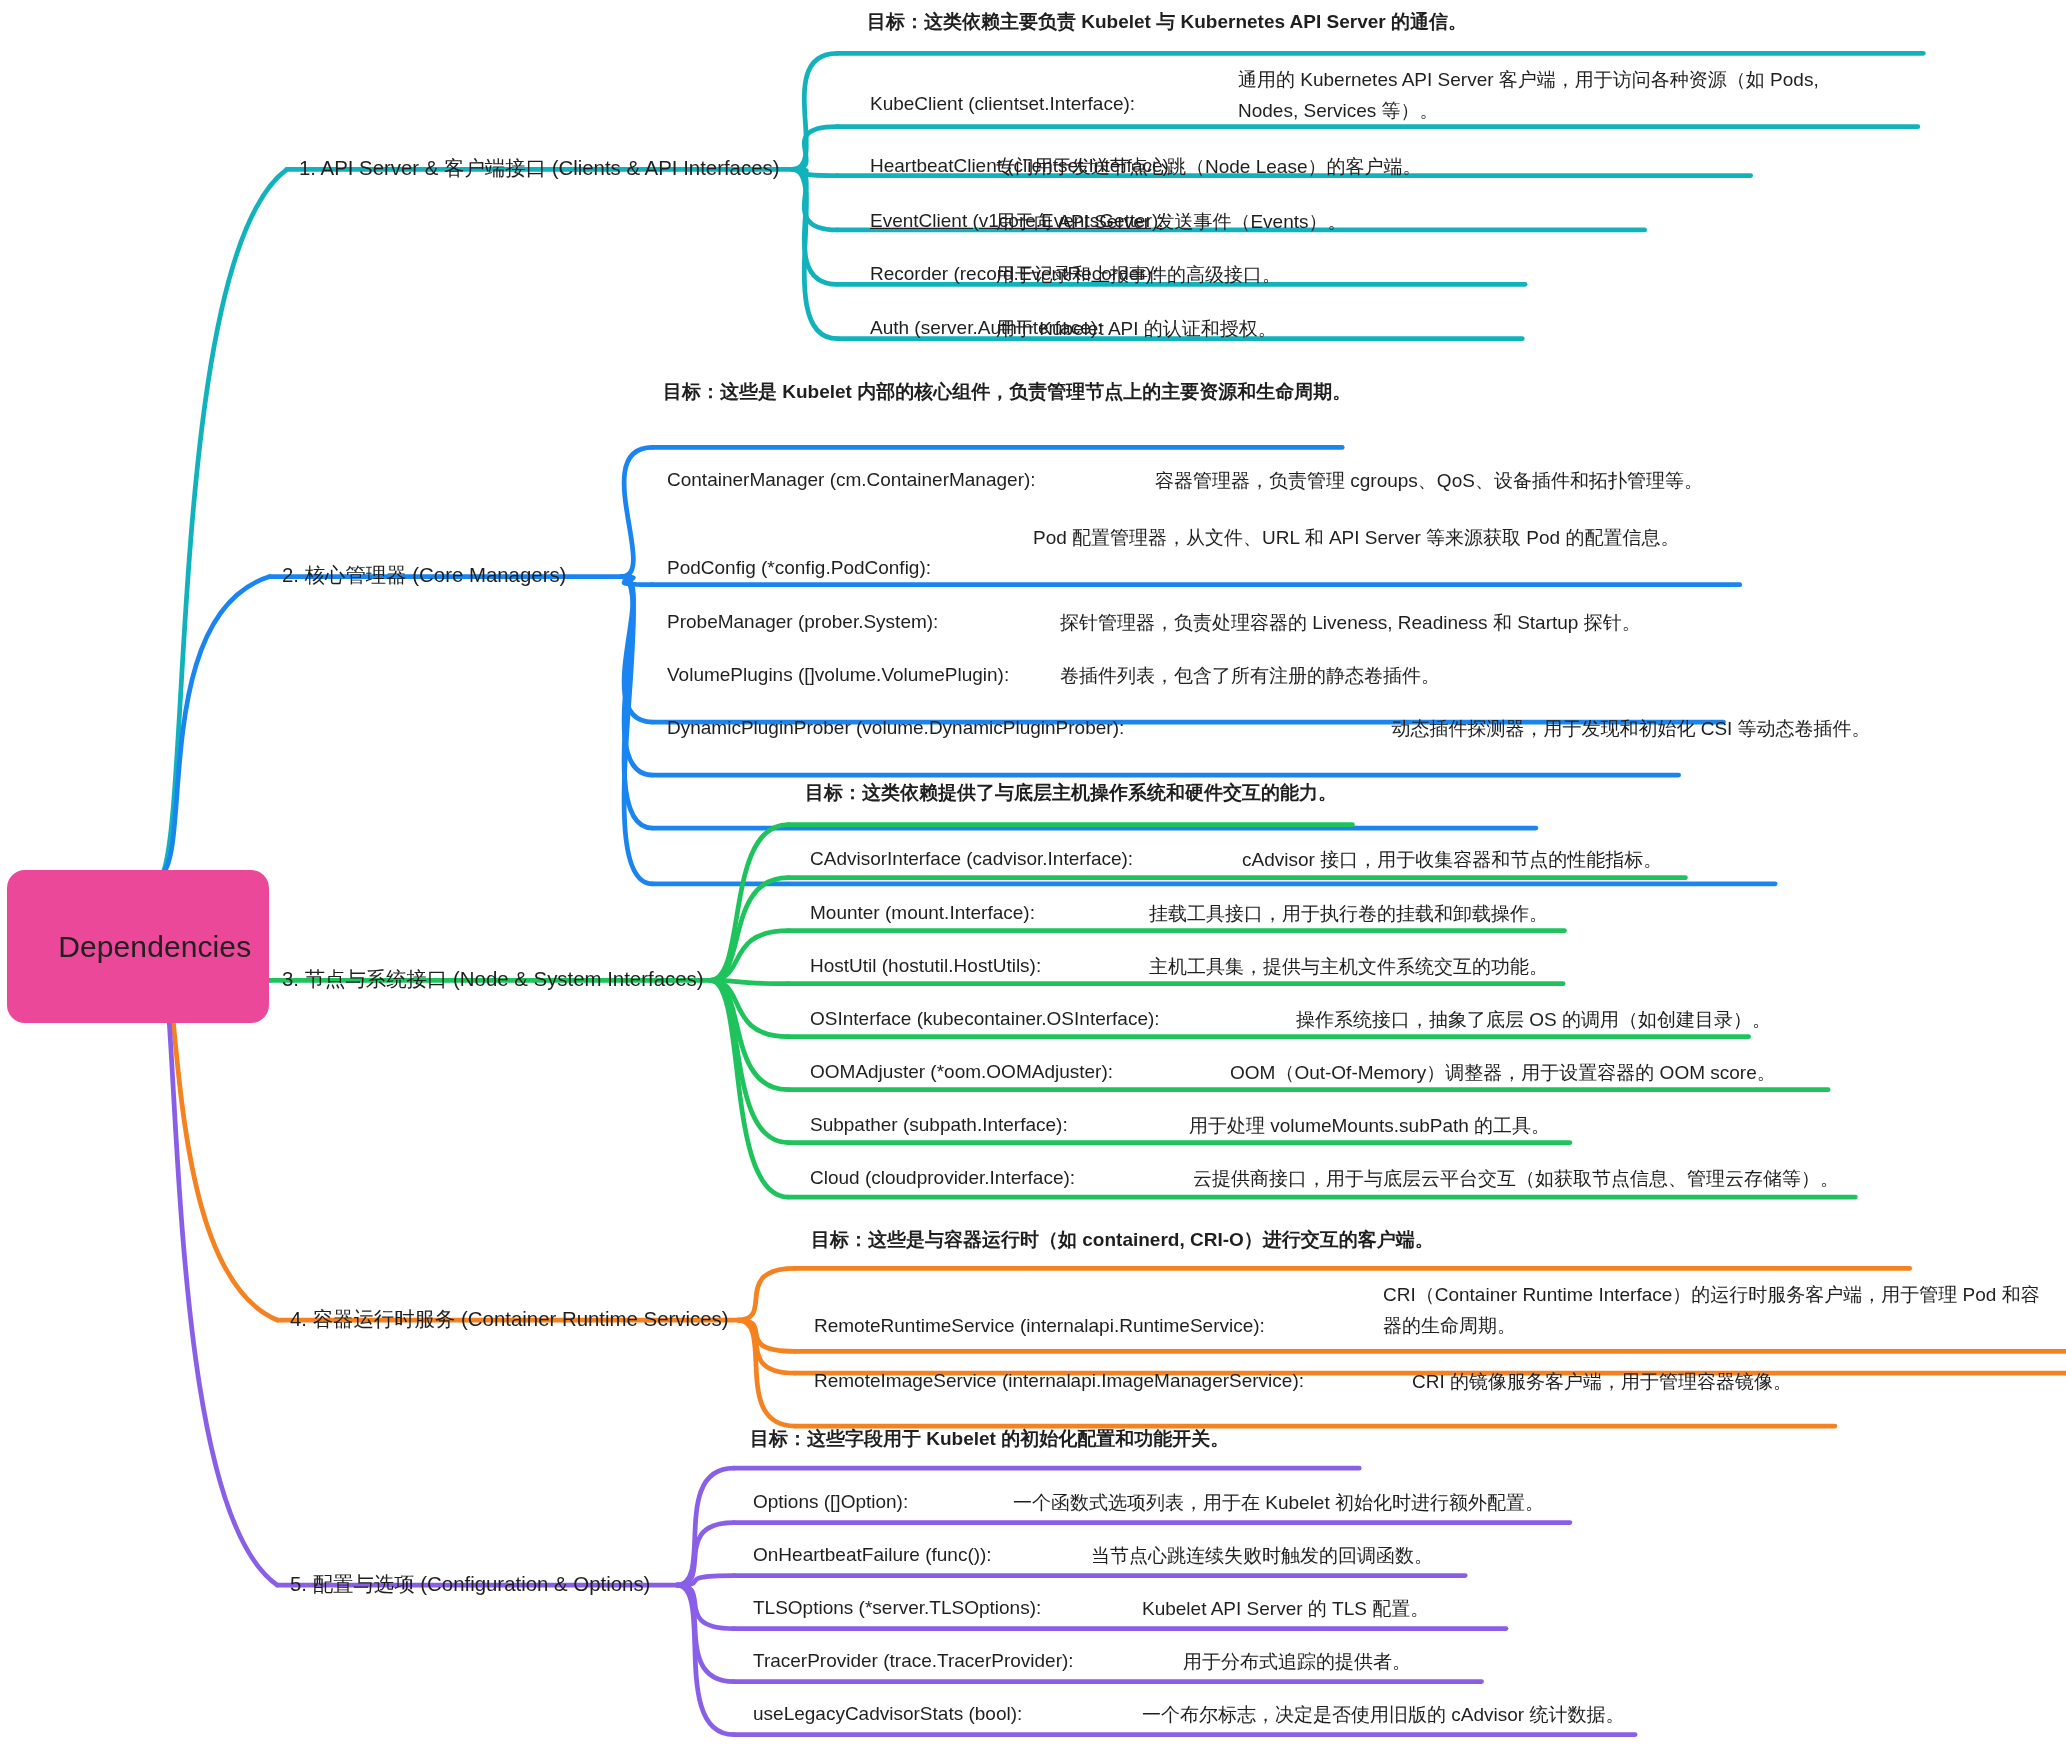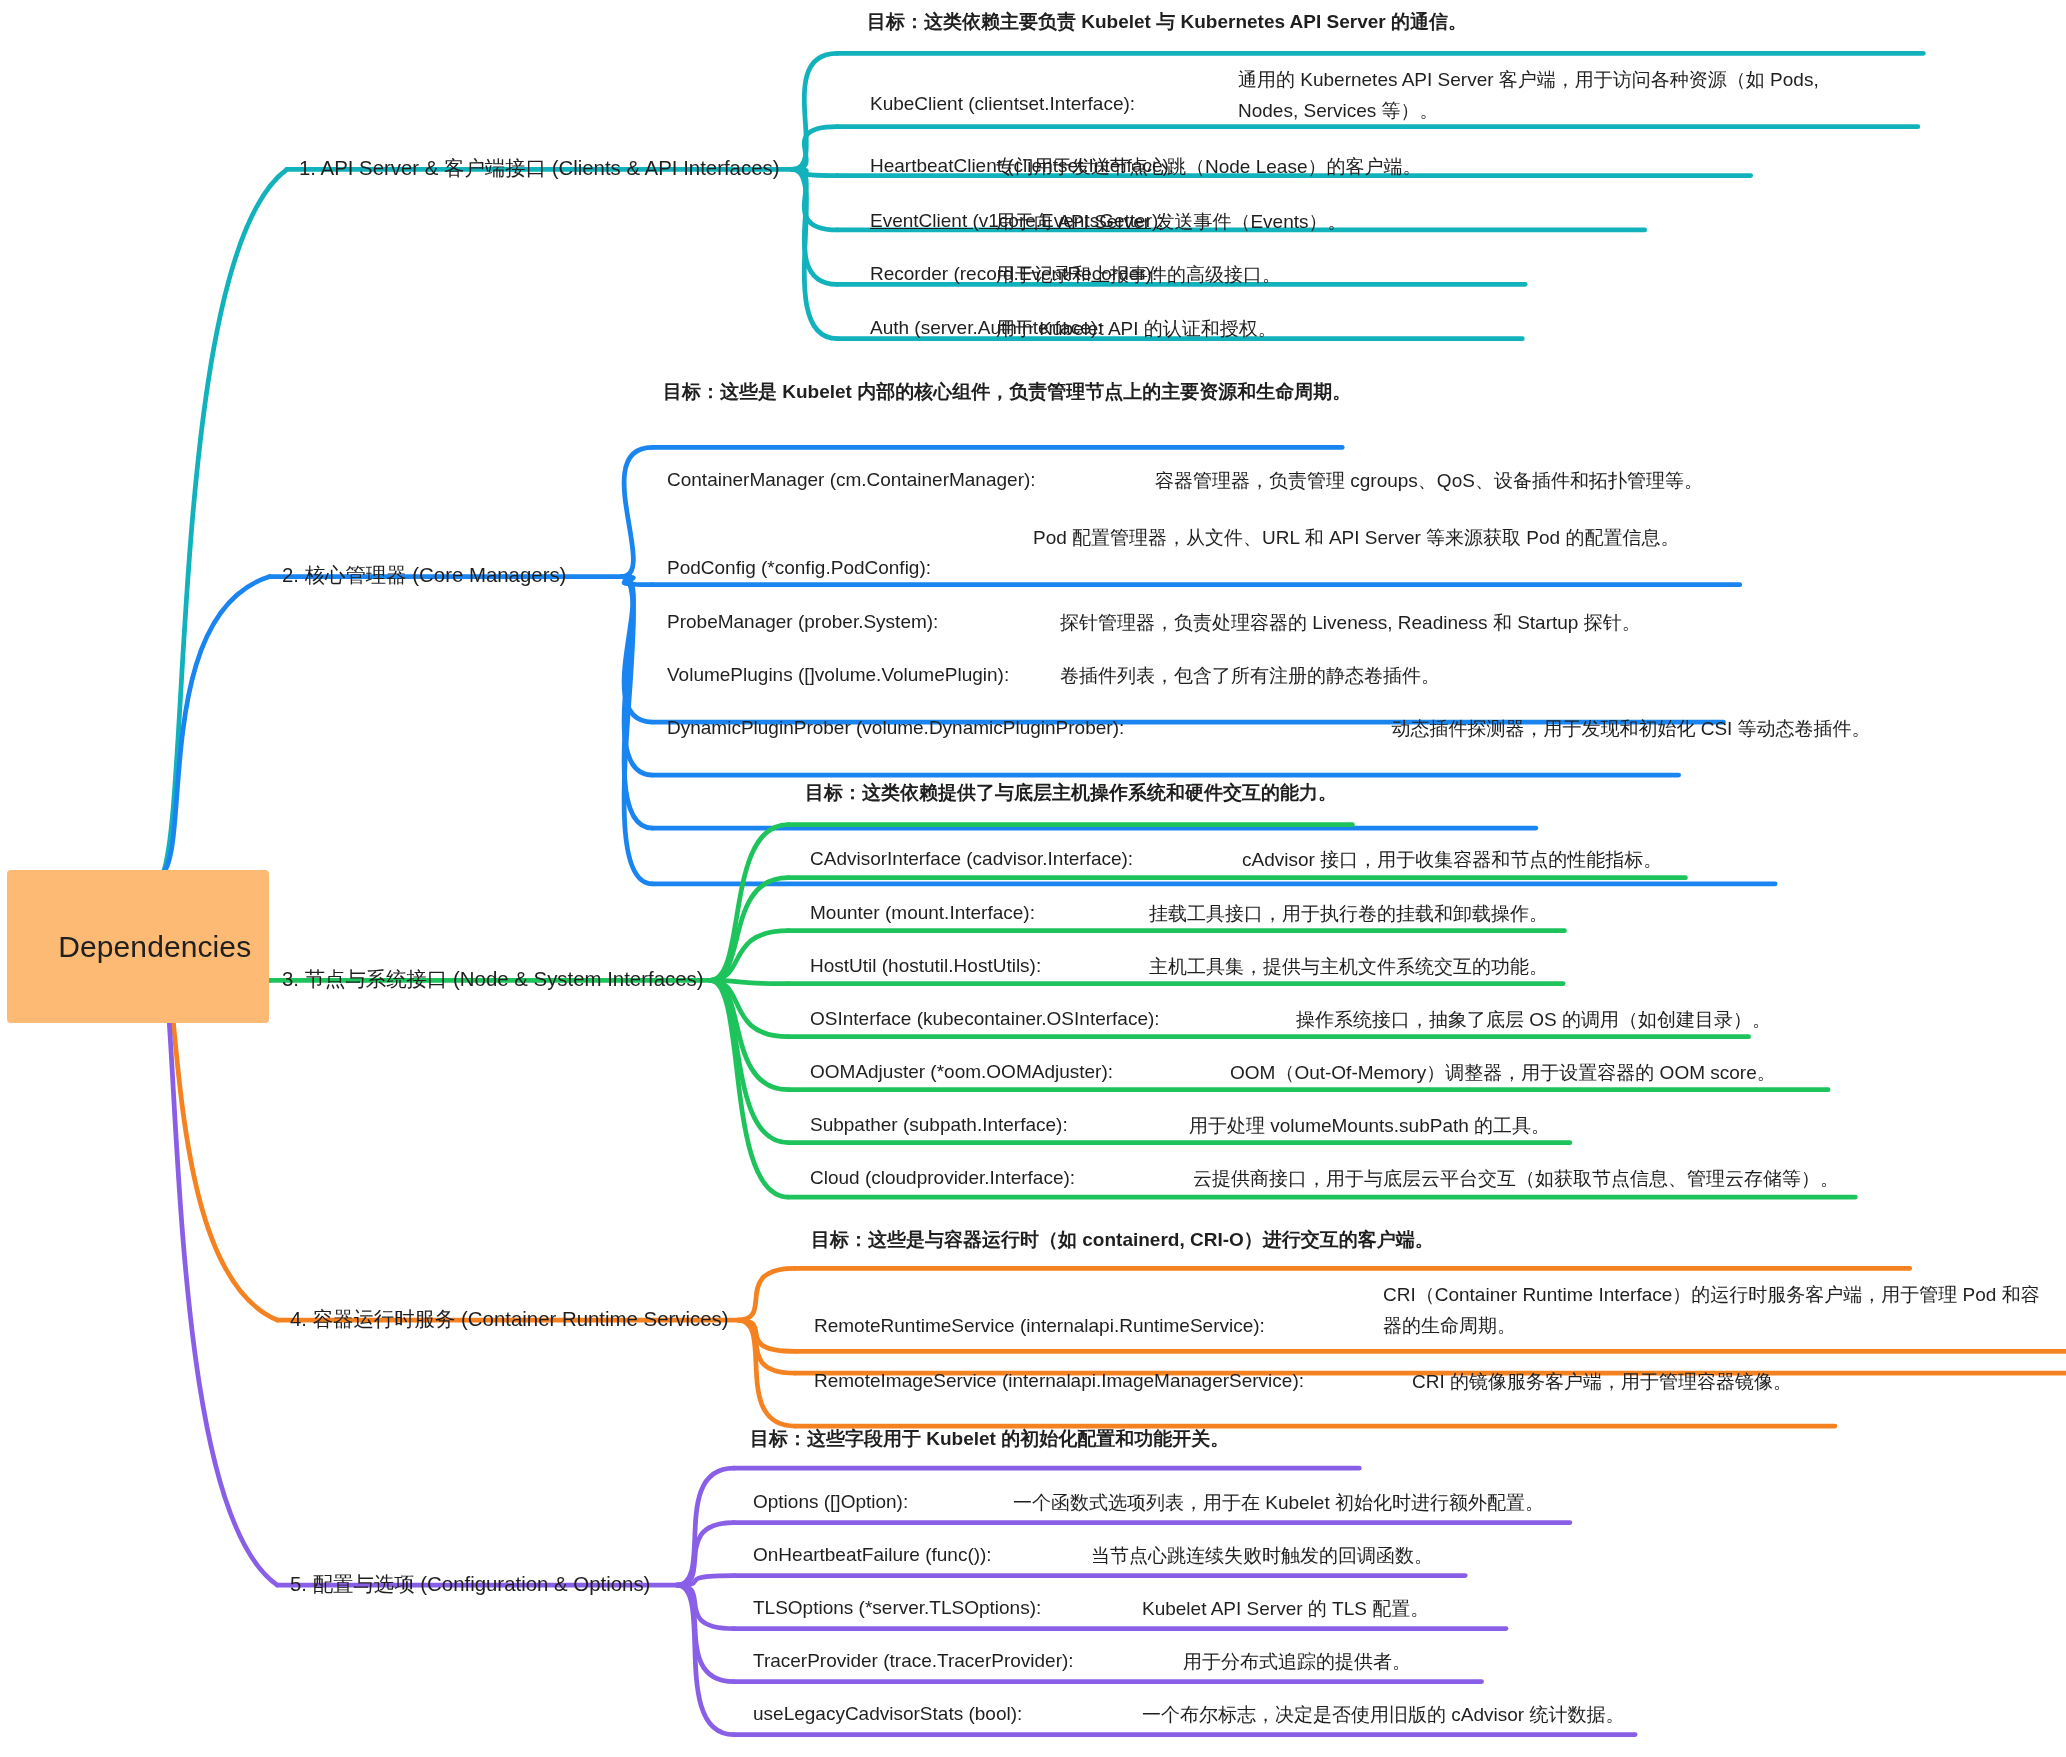--- a/index.html
+++ b/index.html
@@ -2,21 +2,21 @@
 <html style="font-size:11px"><head>
 <meta charset="utf-8">
 <style>
   html,body{margin:0;padding:0;background:#ffffff;}
   body{font-family:"Liberation Sans","DejaVu Sans",sans-serif;color:#222;}
   #stage{position:relative;width:2066px;height:1758px;background:#fff;overflow:hidden;}
   #wires{position:absolute;left:0;top:0;width:2066px;height:1758px;pointer-events:none;}
 
   .node{position:absolute;white-space:pre;line-height:1.45;color:#1f1f1f;}
   .root{
-    font-size:30px;padding:11px 17.7px;background:#fdba74;border-radius:4px;
+    font-size:30px;padding:11px 17.7px;background:#ec4899;border-radius:18px;
     color:#202020;letter-spacing:0.1px;
   }
   .branch{font-size:20.4px;color:#1f1f1f;}
   .leaf-title{font-size:19px;color:#1f1f1f;}
   .leaf-desc{font-size:19px;color:#1f1f1f;}
   .goal{font-size:19px;color:#1f1f1f;font-weight:bold;}
   .wrap2{white-space:normal;line-height:1.62;}
 </style>
 </head>
 <body>

